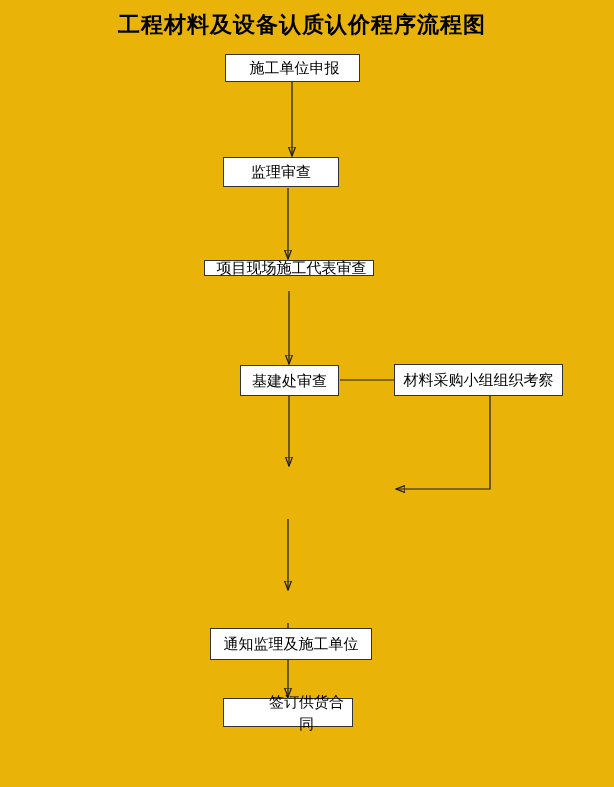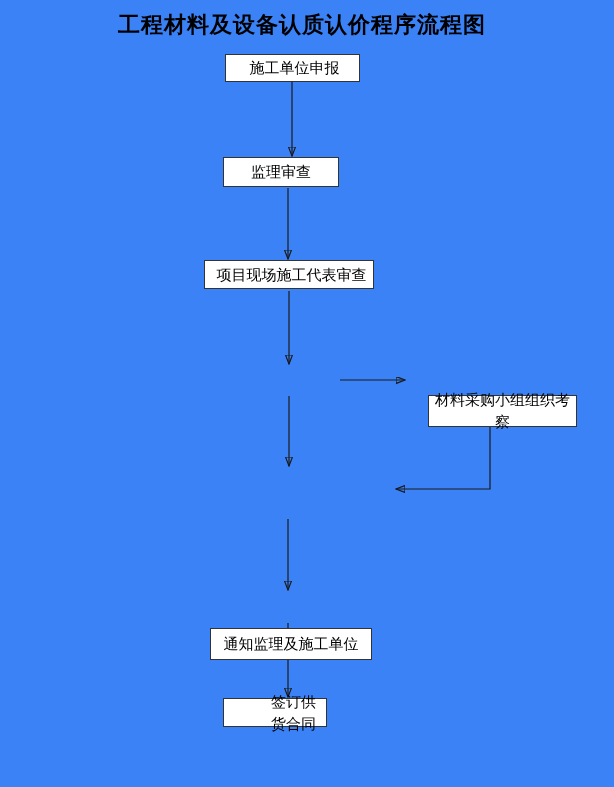--- a/index.html
+++ b/index.html
@@ -4,21 +4,21 @@
 <style>
   html, body {
     margin: 0;
     padding: 0;
     background: #ffffff;
   }
   .page {
     position: relative;
     width: 614px;
     height: 787px;
-    background: #3b82f6;
+    background: #eab308;
     font-family: "Liberation Serif", "DejaVu Serif", serif;
     color: #000000;
     overflow: hidden;
   }
   .title {
     position: absolute;
     left: 0;
     top: 10px;
     width: 604px;
     text-align: center;
@@ -47,26 +47,26 @@
     display: flex;
     align-items: center;
     justify-content: center;
     text-align: center;
     font-size: 15px;
     line-height: 22px;
     padding: 2px 3px;
   }
   .n1 { left: 225px; top: 54px;  width: 135px; height: 28px; padding-left: 7px; }
   .n2 { left: 223px; top: 157px; width: 116px; height: 30px; }
-  .n3 { left: 204px; top: 260px; width: 170px; height: 29px; padding-left: 8px; }
+  .n3 { left: 204px; top: 260px; width: 170px; height: 16px; padding-left: 8px; }
   .n4 { left: 240px; top: 365px; width: 99px;  height: 31px; }
-  .n5 { left: 428px; top: 364px; width: 149px; height: 32px; margin-top: 31px; }
+  .n5 { left: 394px; top: 364px; width: 169px; height: 32px; }
   .n6 { left: 170px; top: 467px; width: 224px; height: 52px; }
   .n7 { left: 210px; top: 591px; width: 162px; height: 32px; margin-top: 37px; }
-  .n8 { left: 223px; top: 698px; width: 104px; height: 29px; padding-left: 40px; }
+  .n8 { left: 223px; top: 698px; width: 130px; height: 29px; padding-left: 40px; }
 </style>
 </head>
 <body>
 
 <div class="page">
 
   <h1 class="title">工程材料及设备认质认价程序流程图</h1>
 
   <svg class="connectors" viewBox="0 0 614 787" xmlns="http://www.w3.org/2000/svg">
     <defs>
@@ -83,20 +83,21 @@
     <path d="M288 519 L288 590" marker-end="url(#arrow)"></path>
     <path d="M288 623 L288 697" marker-end="url(#arrow)"></path>
   </svg>
 
   <div class="node n1">施工单位申报</div>
 
   <div class="node n2">监理审查</div>
 
   <div class="node n3">项目现场施工代表审查</div>
 
+  <div class="node n4">基建处审查</div>
 
   <div class="node n5">材料采购小组组织考察</div>
 
 
   <div class="node n7">通知监理及施工单位</div>
 
   <div class="node n8">签订供货合同</div>
 
 </div>
 

